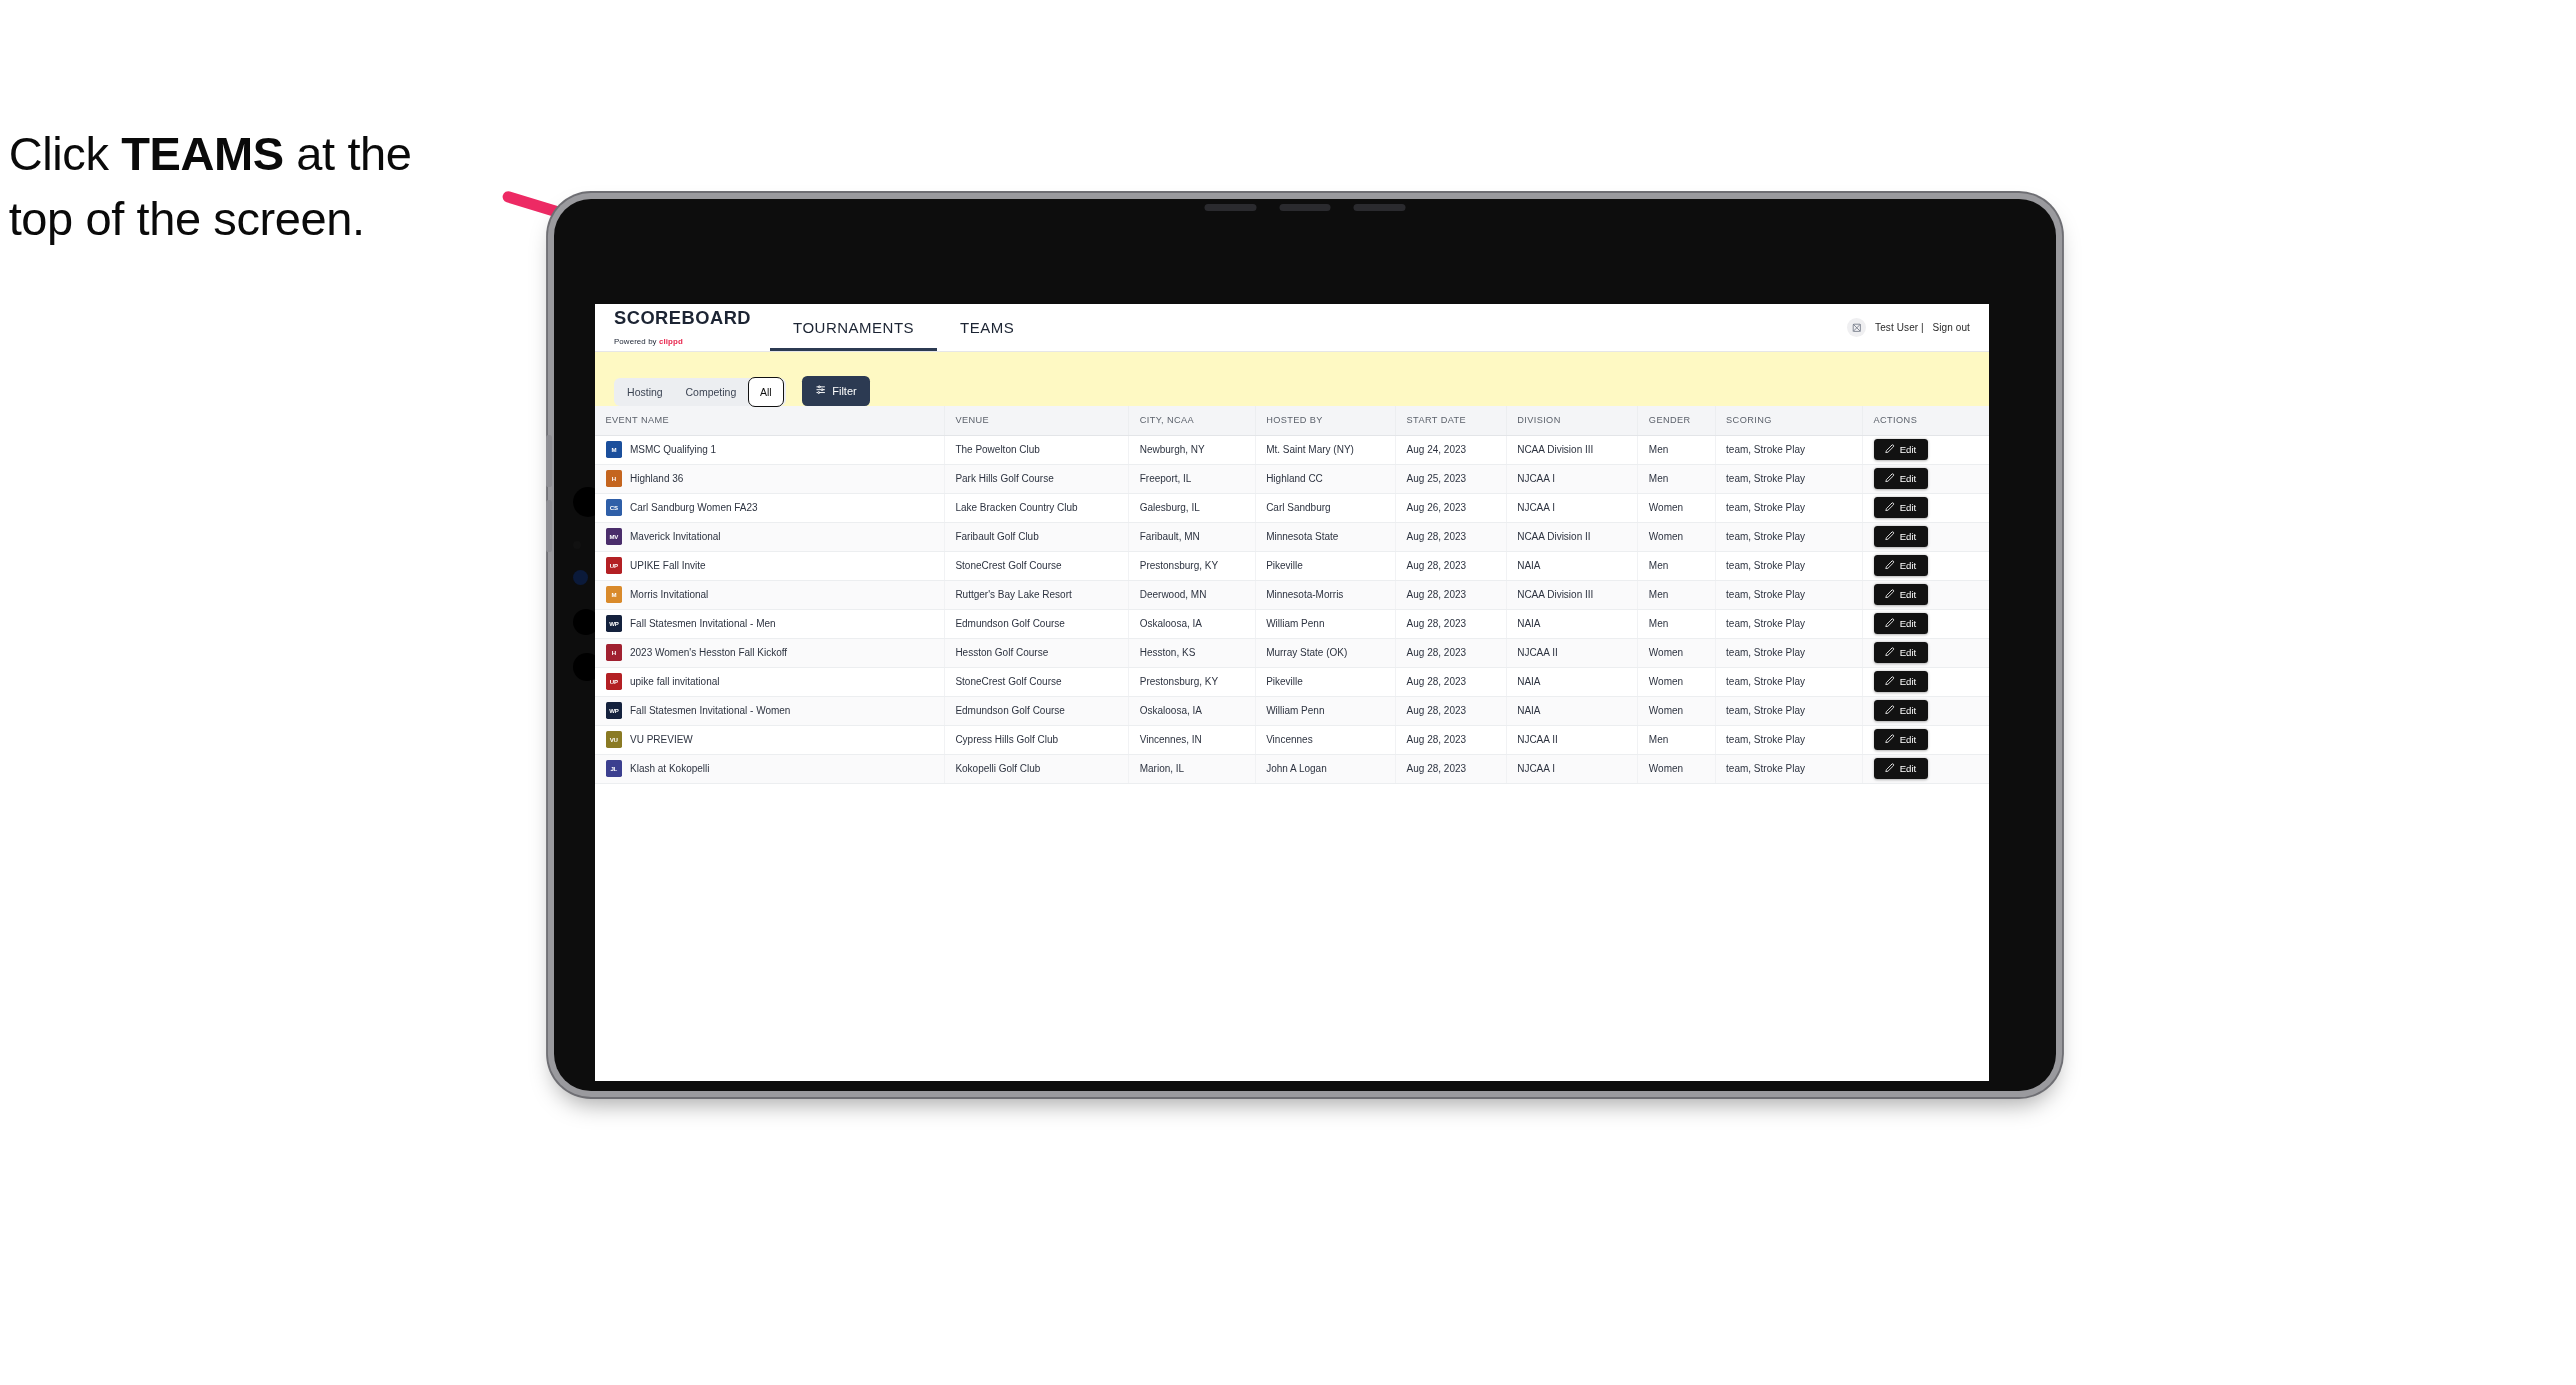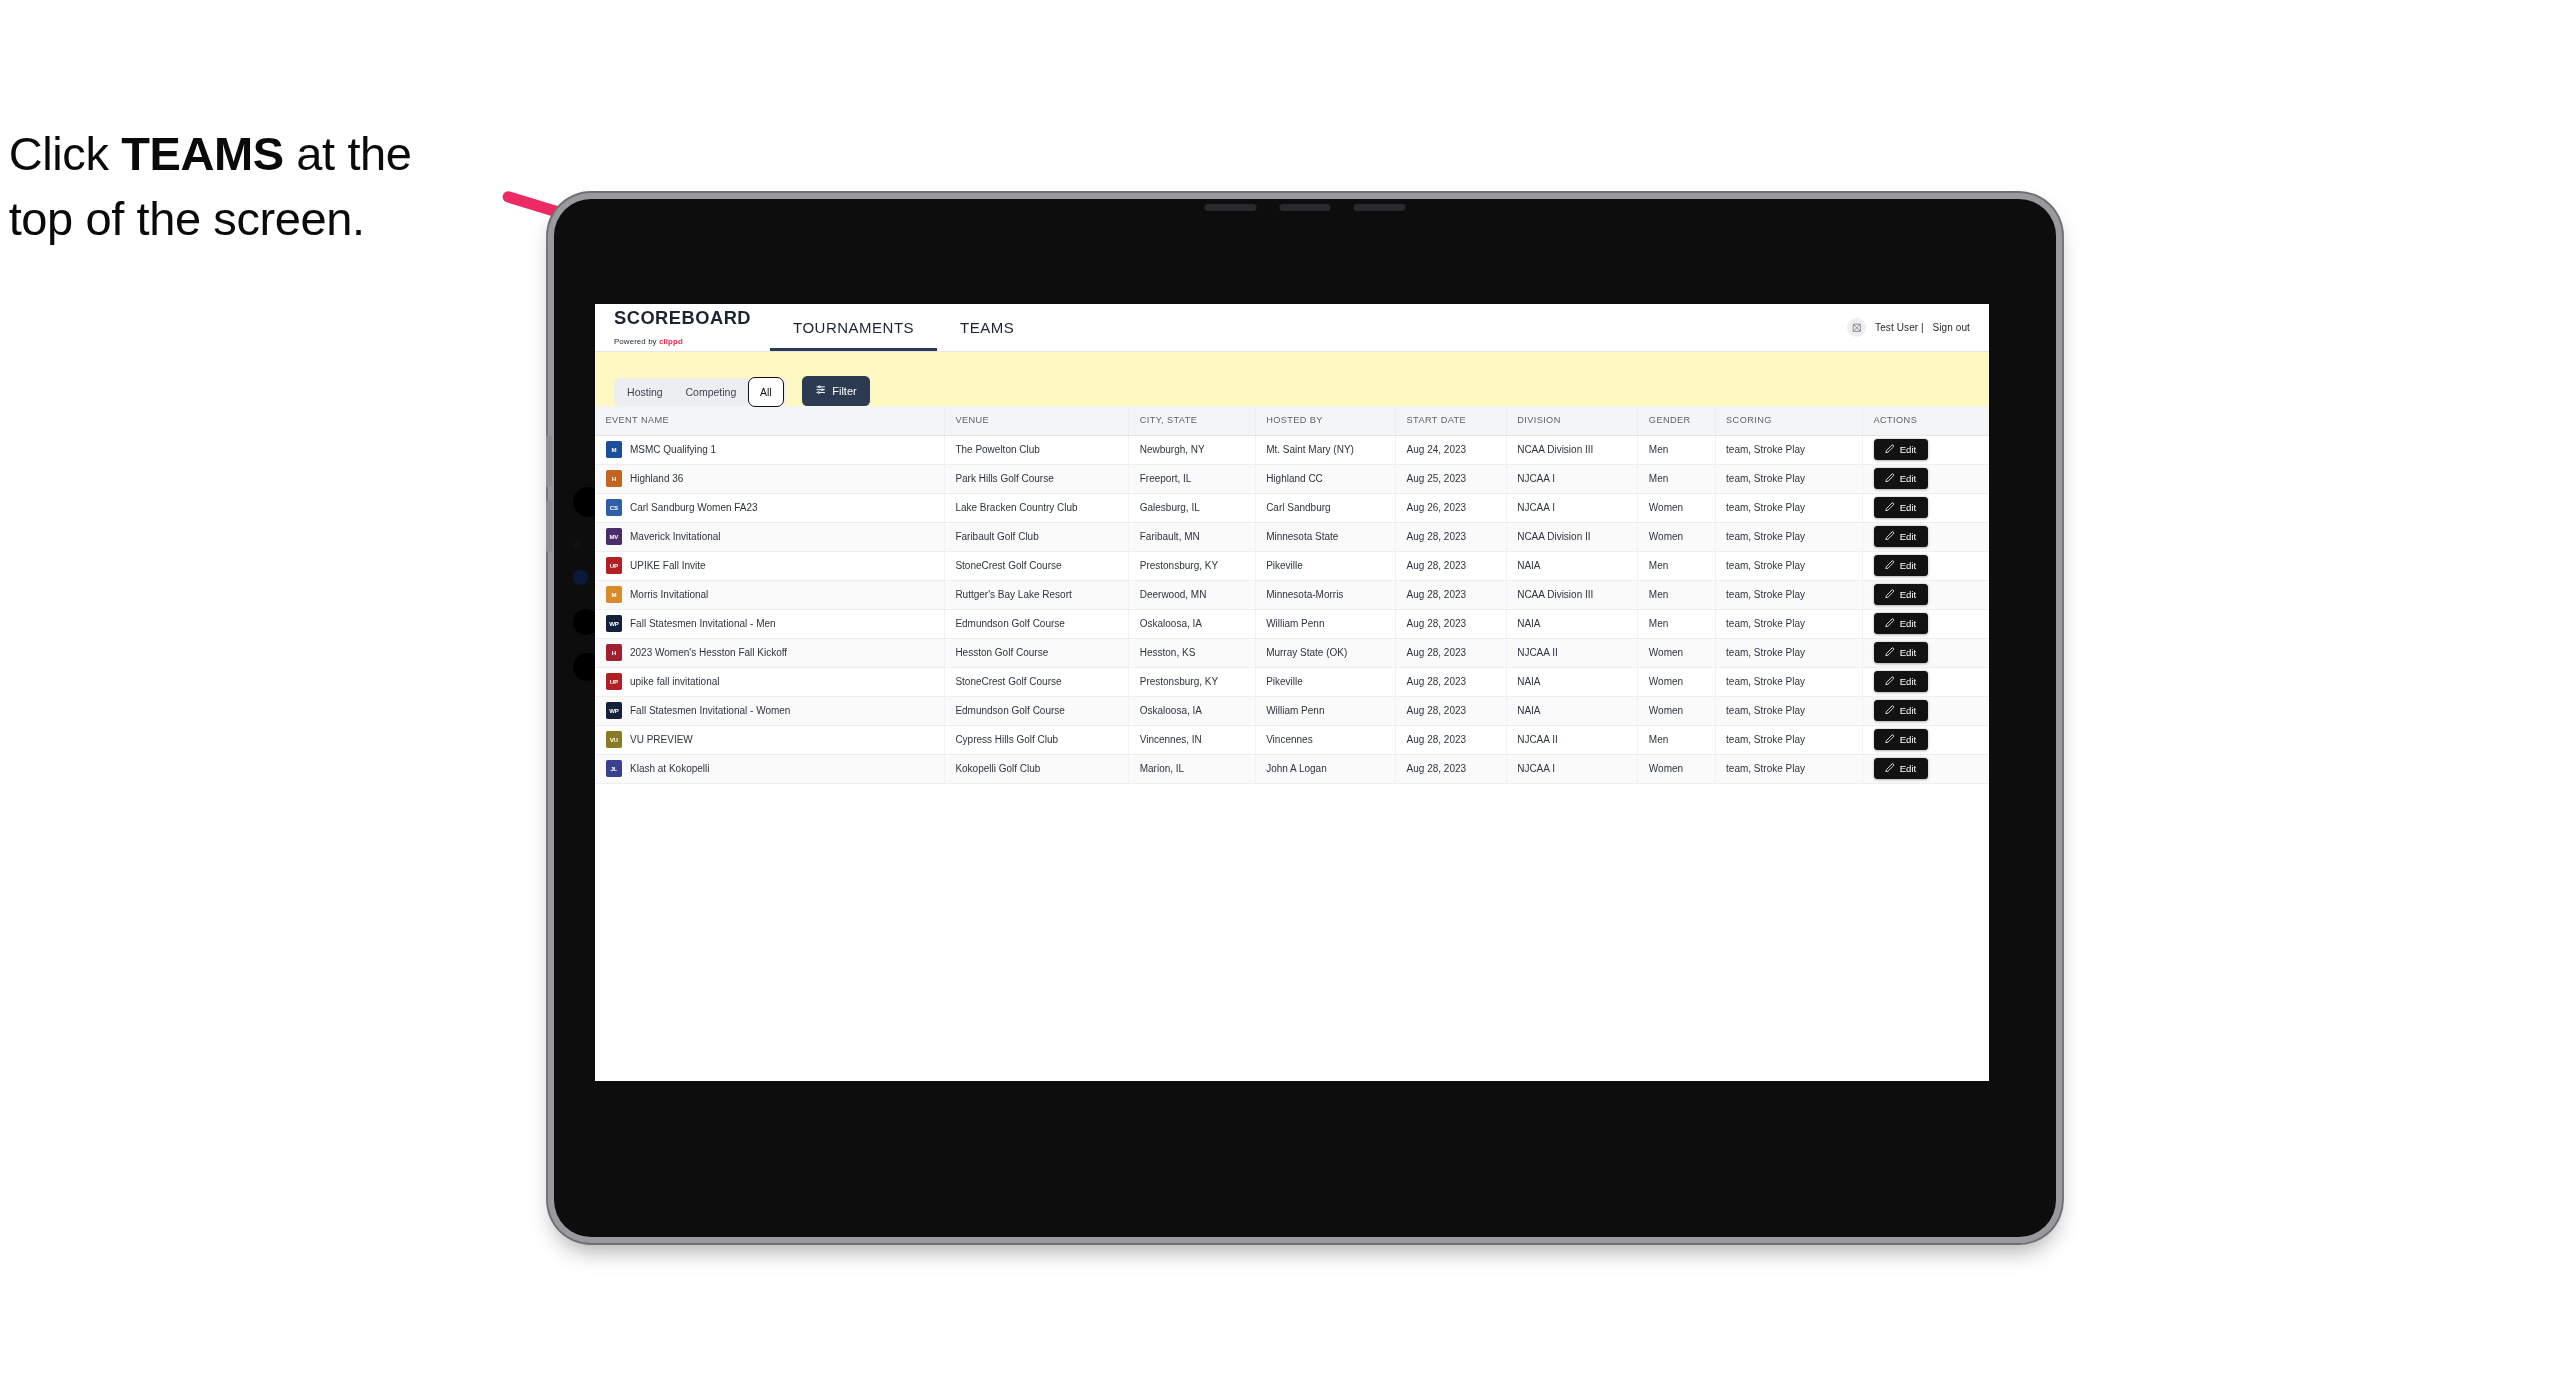--- a/index.html
+++ b/index.html
@@ -11,21 +11,21 @@
   
   .callout { position:absolute; left:8.7px; top:122px; width:541px;
     font-size:47px; line-height:1.38; color:#0a0a0a; letter-spacing:-0.4px; }
   .callout b { font-weight:700; }
 
   
   .arrow-svg { position:absolute; left:489px; top:175px; width:454px; height:192px;
     pointer-events:none; }
 
   
-  .tablet { position:absolute; left:554px; top:199px; width:1502px; height:1038px;
+  .tablet { position:absolute; left:554px; top:199px; width:1502px; height:892px;
     background:#0d0d0d; border-radius:37px;
     box-shadow: 0 0 0 6.1px #9a9a9e, 0 0 0 7.9px #6e6e73, 0 12.2px 23px rgba(0,0,0,.35);
   }
   .tablet-speaker { position:absolute; top:5.2px; left:50%; transform:translateX(-50%);
     width:201px; height:7px; display:flex; gap:23px; justify-content:center; }
   .tablet-speaker i { flex:1; height:100%; background:#2a2a2e; border-radius:3.5px; display:block; }
 
   
   .edge-btn { position:absolute; left:-7.9px; width:6.1px; background:#8e8e93; border-radius:2.6px; }
 
@@ -197,21 +197,21 @@
           </span>
           <span>Filter</span>
         </div>
       </div>
 
       <table class="tbl">
         <thead>
           <tr>
             <th class="c-name">EVENT NAME</th>
             <th class="c-venue">VENUE</th>
-            <th class="c-city">CITY, STATE</th>
+            <th class="c-city">CITY, NCAA</th>
             <th class="c-host">HOSTED BY</th>
             <th class="c-date">START DATE</th>
             <th class="c-div">DIVISION</th>
             <th class="c-gen">GENDER</th>
             <th class="c-score">SCORING</th>
             <th class="c-act">ACTIONS</th>
           </tr>
         </thead>
         <tbody id="tbody">
             <tr class="plain">

